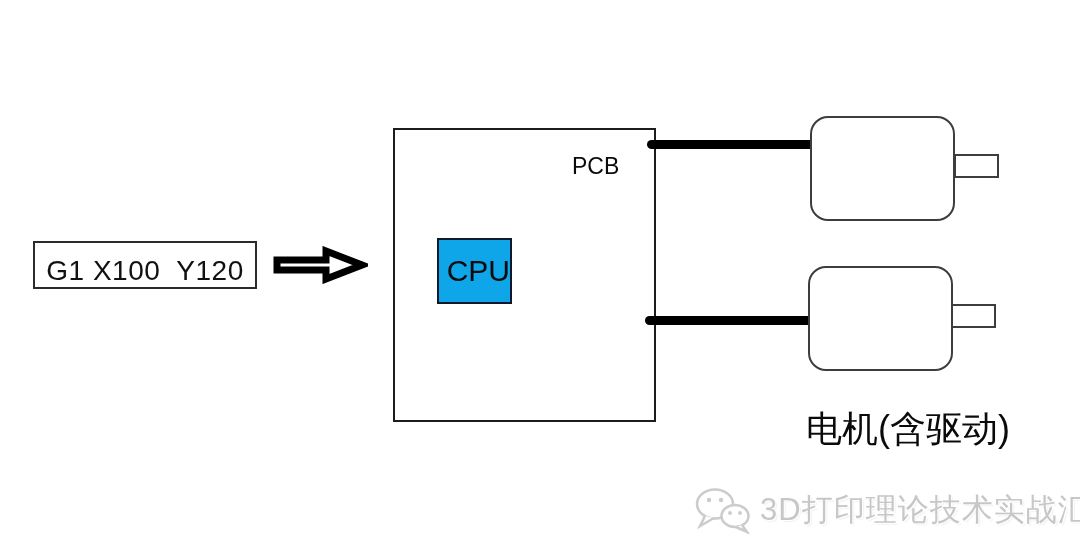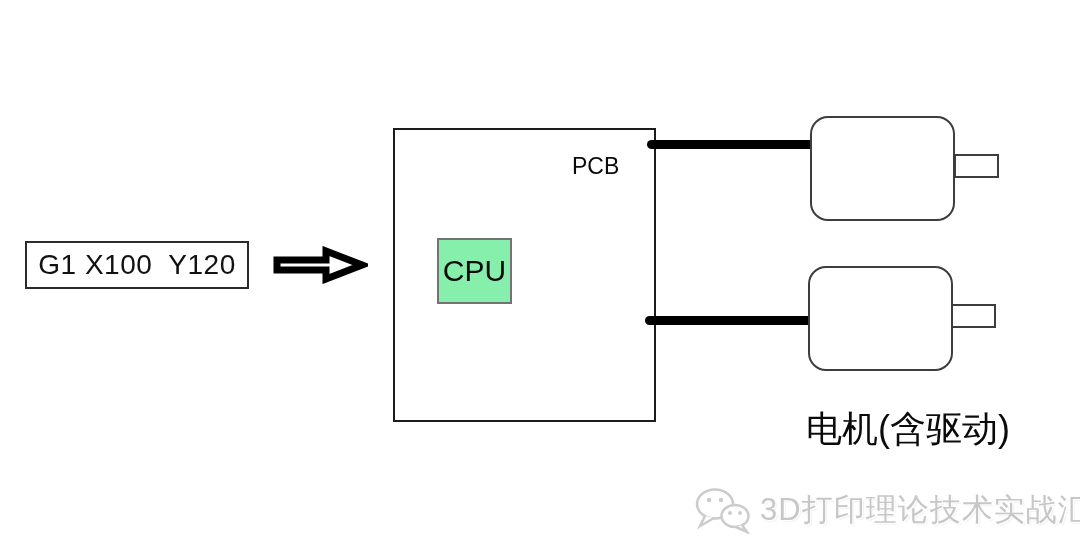--- a/index.html
+++ b/index.html
@@ -12,26 +12,26 @@
     width: 1080px;
     height: 554px;
     background: #ffffff;
     font-family: "Liberation Sans", "DejaVu Sans", sans-serif;
     overflow: hidden;
   }
   .abs { position: absolute; }
 
   
   .gcode-box {
-    left: 25px; top: 241px;
+    left: 33px; top: 241px;
     width: 220px; height: 44px;
     border: 2px solid #2b2b2b;
     background: #ffffff;
     display: flex;
-    align-items: center;
+    align-items: flex-end;
     justify-content: center;
   }
   .gcode-text {
     font-size: 28px;
     color: #111111;
     white-space: pre;
     letter-spacing: 0.5px;
   }
 
   
@@ -51,25 +51,25 @@
     left: 572px; top: 140px;
     font-size: 23px;
     color: #0a0a0a;
     margin-top: 13px;
   }
 
   
   .cpu-box {
     left: 437px; top: 238px;
     width: 71px; height: 62px;
-    border: 2px solid #737373;
-    background: #86efac;
+    border: 2px solid #0f172a;
+    background: #0ea5e9;
     display: flex;
     align-items: center;
-    justify-content: center;
+    justify-content: flex-end;
   }
   .cpu-label {
     font-size: 30px;
     color: #0a0a0a;
   }
 
   
   .wire {
     height: 9px;
     background: #000000;

